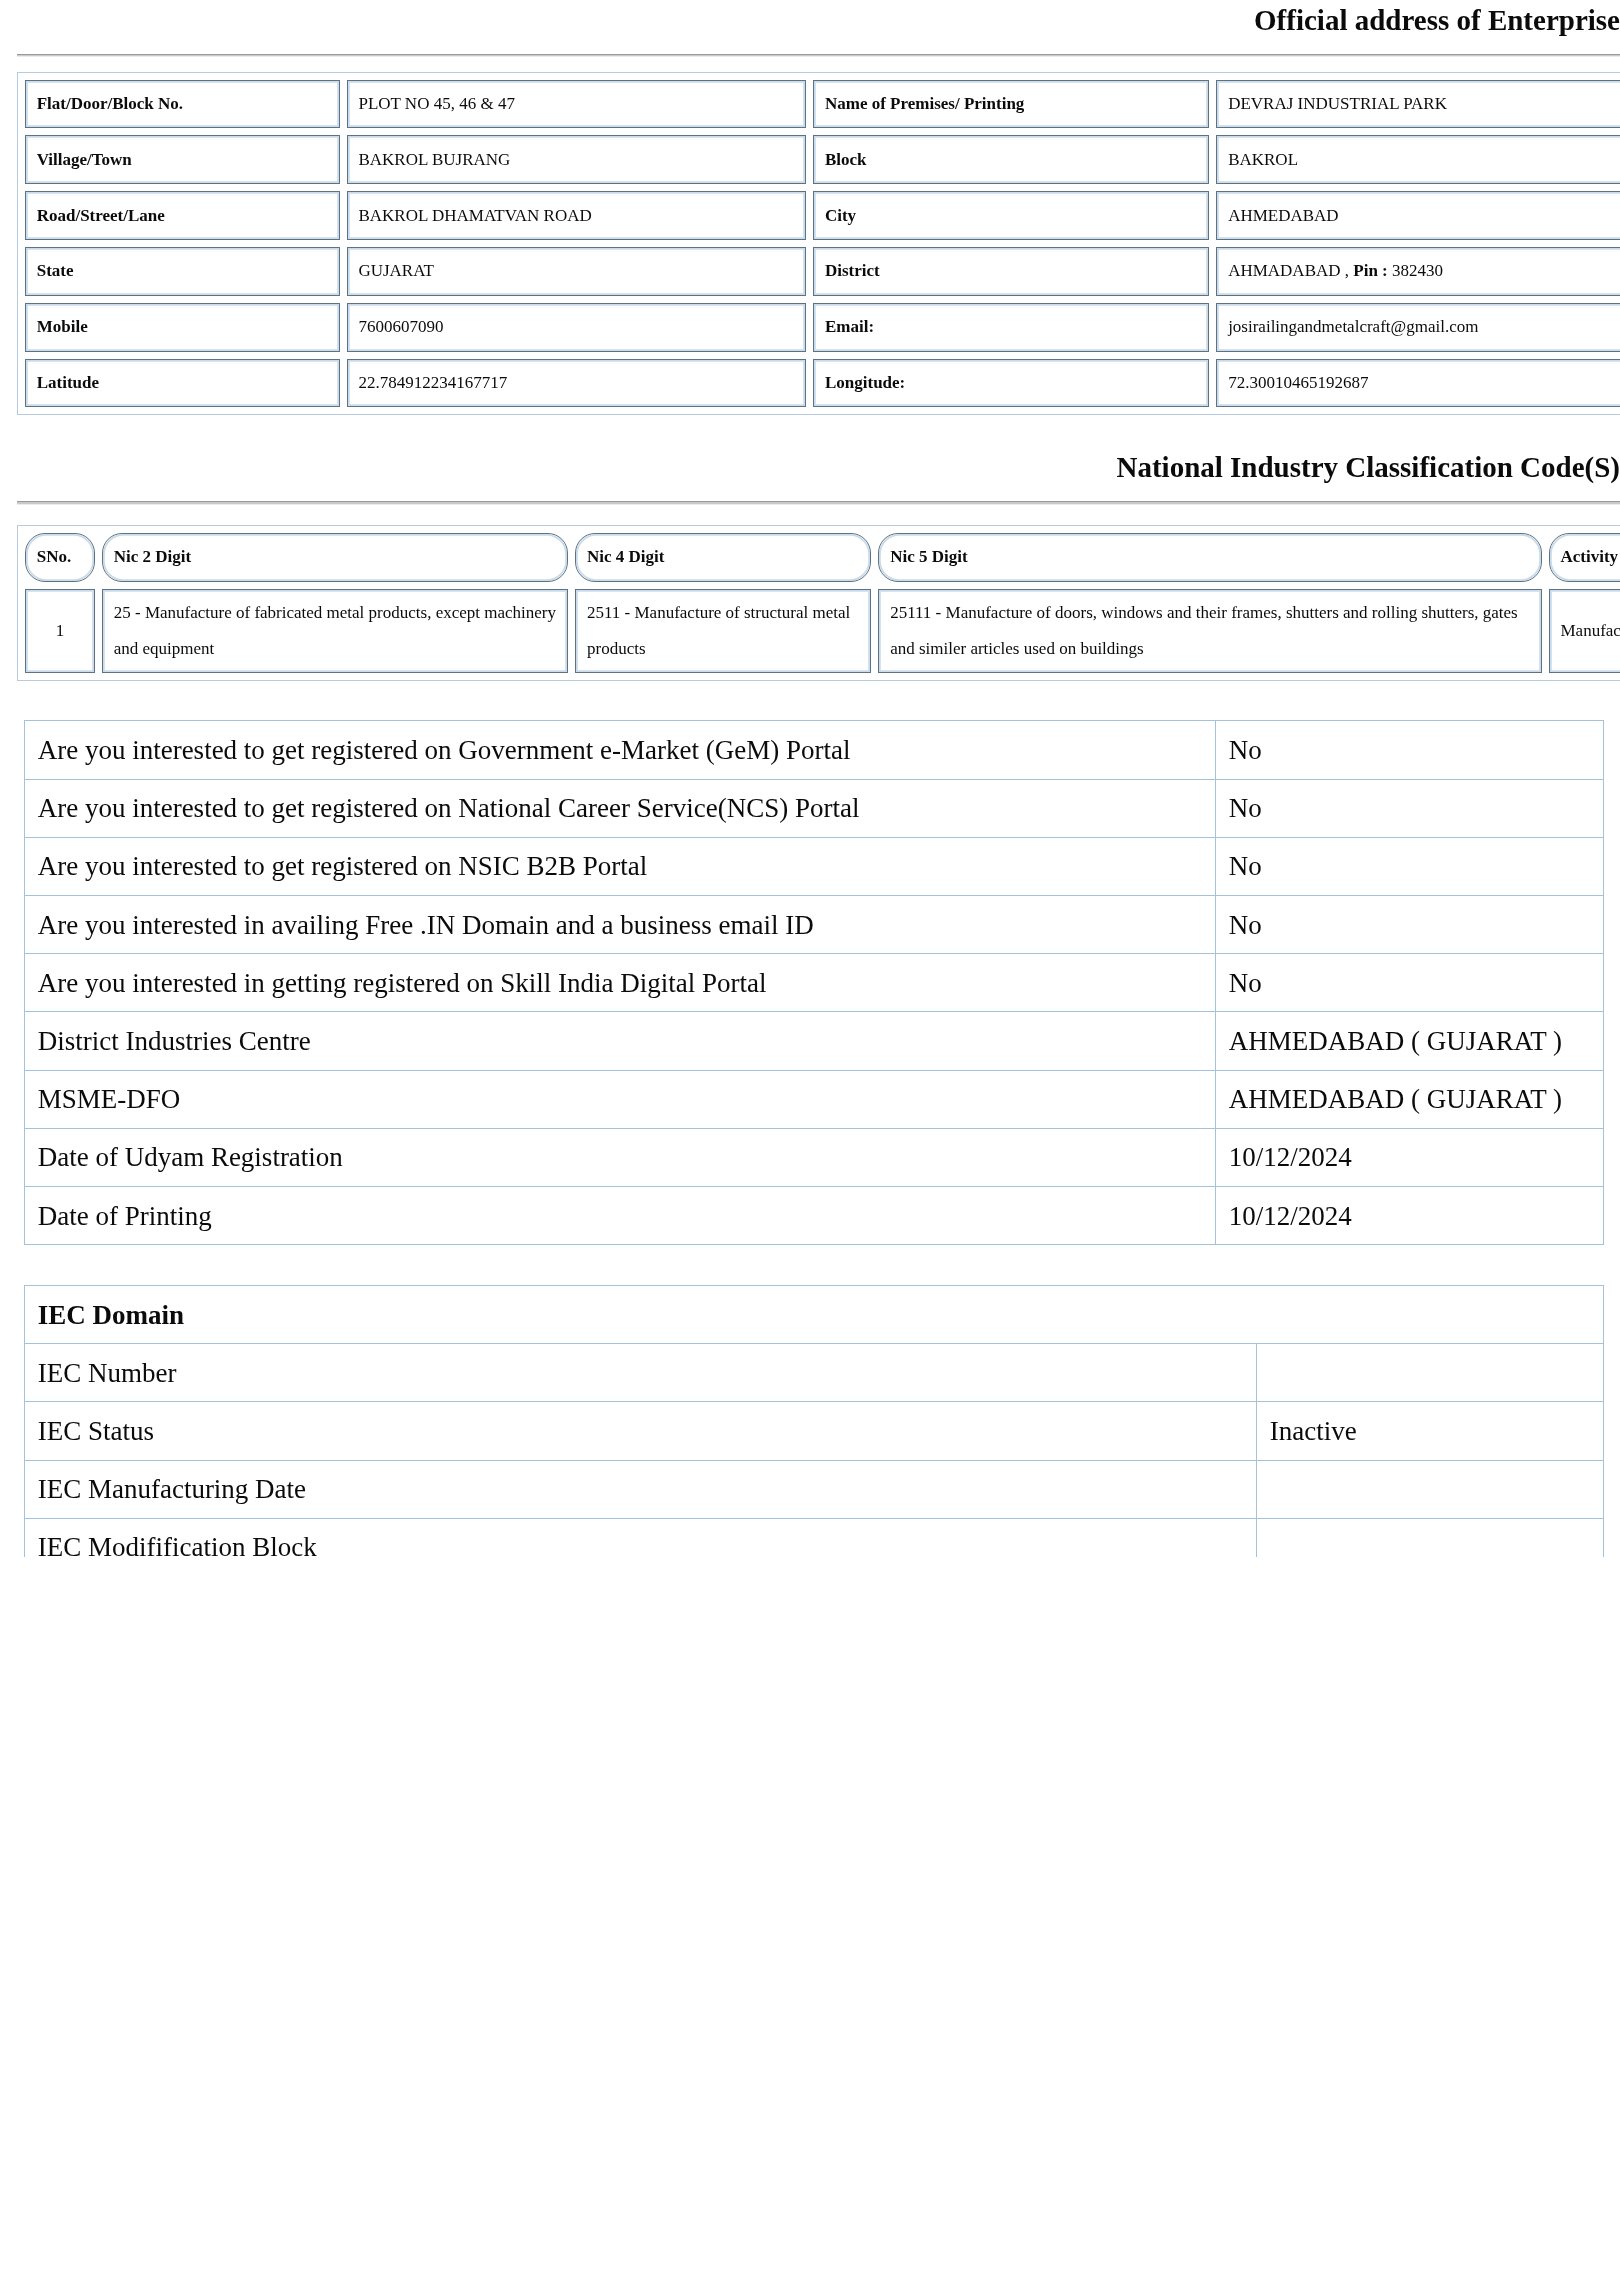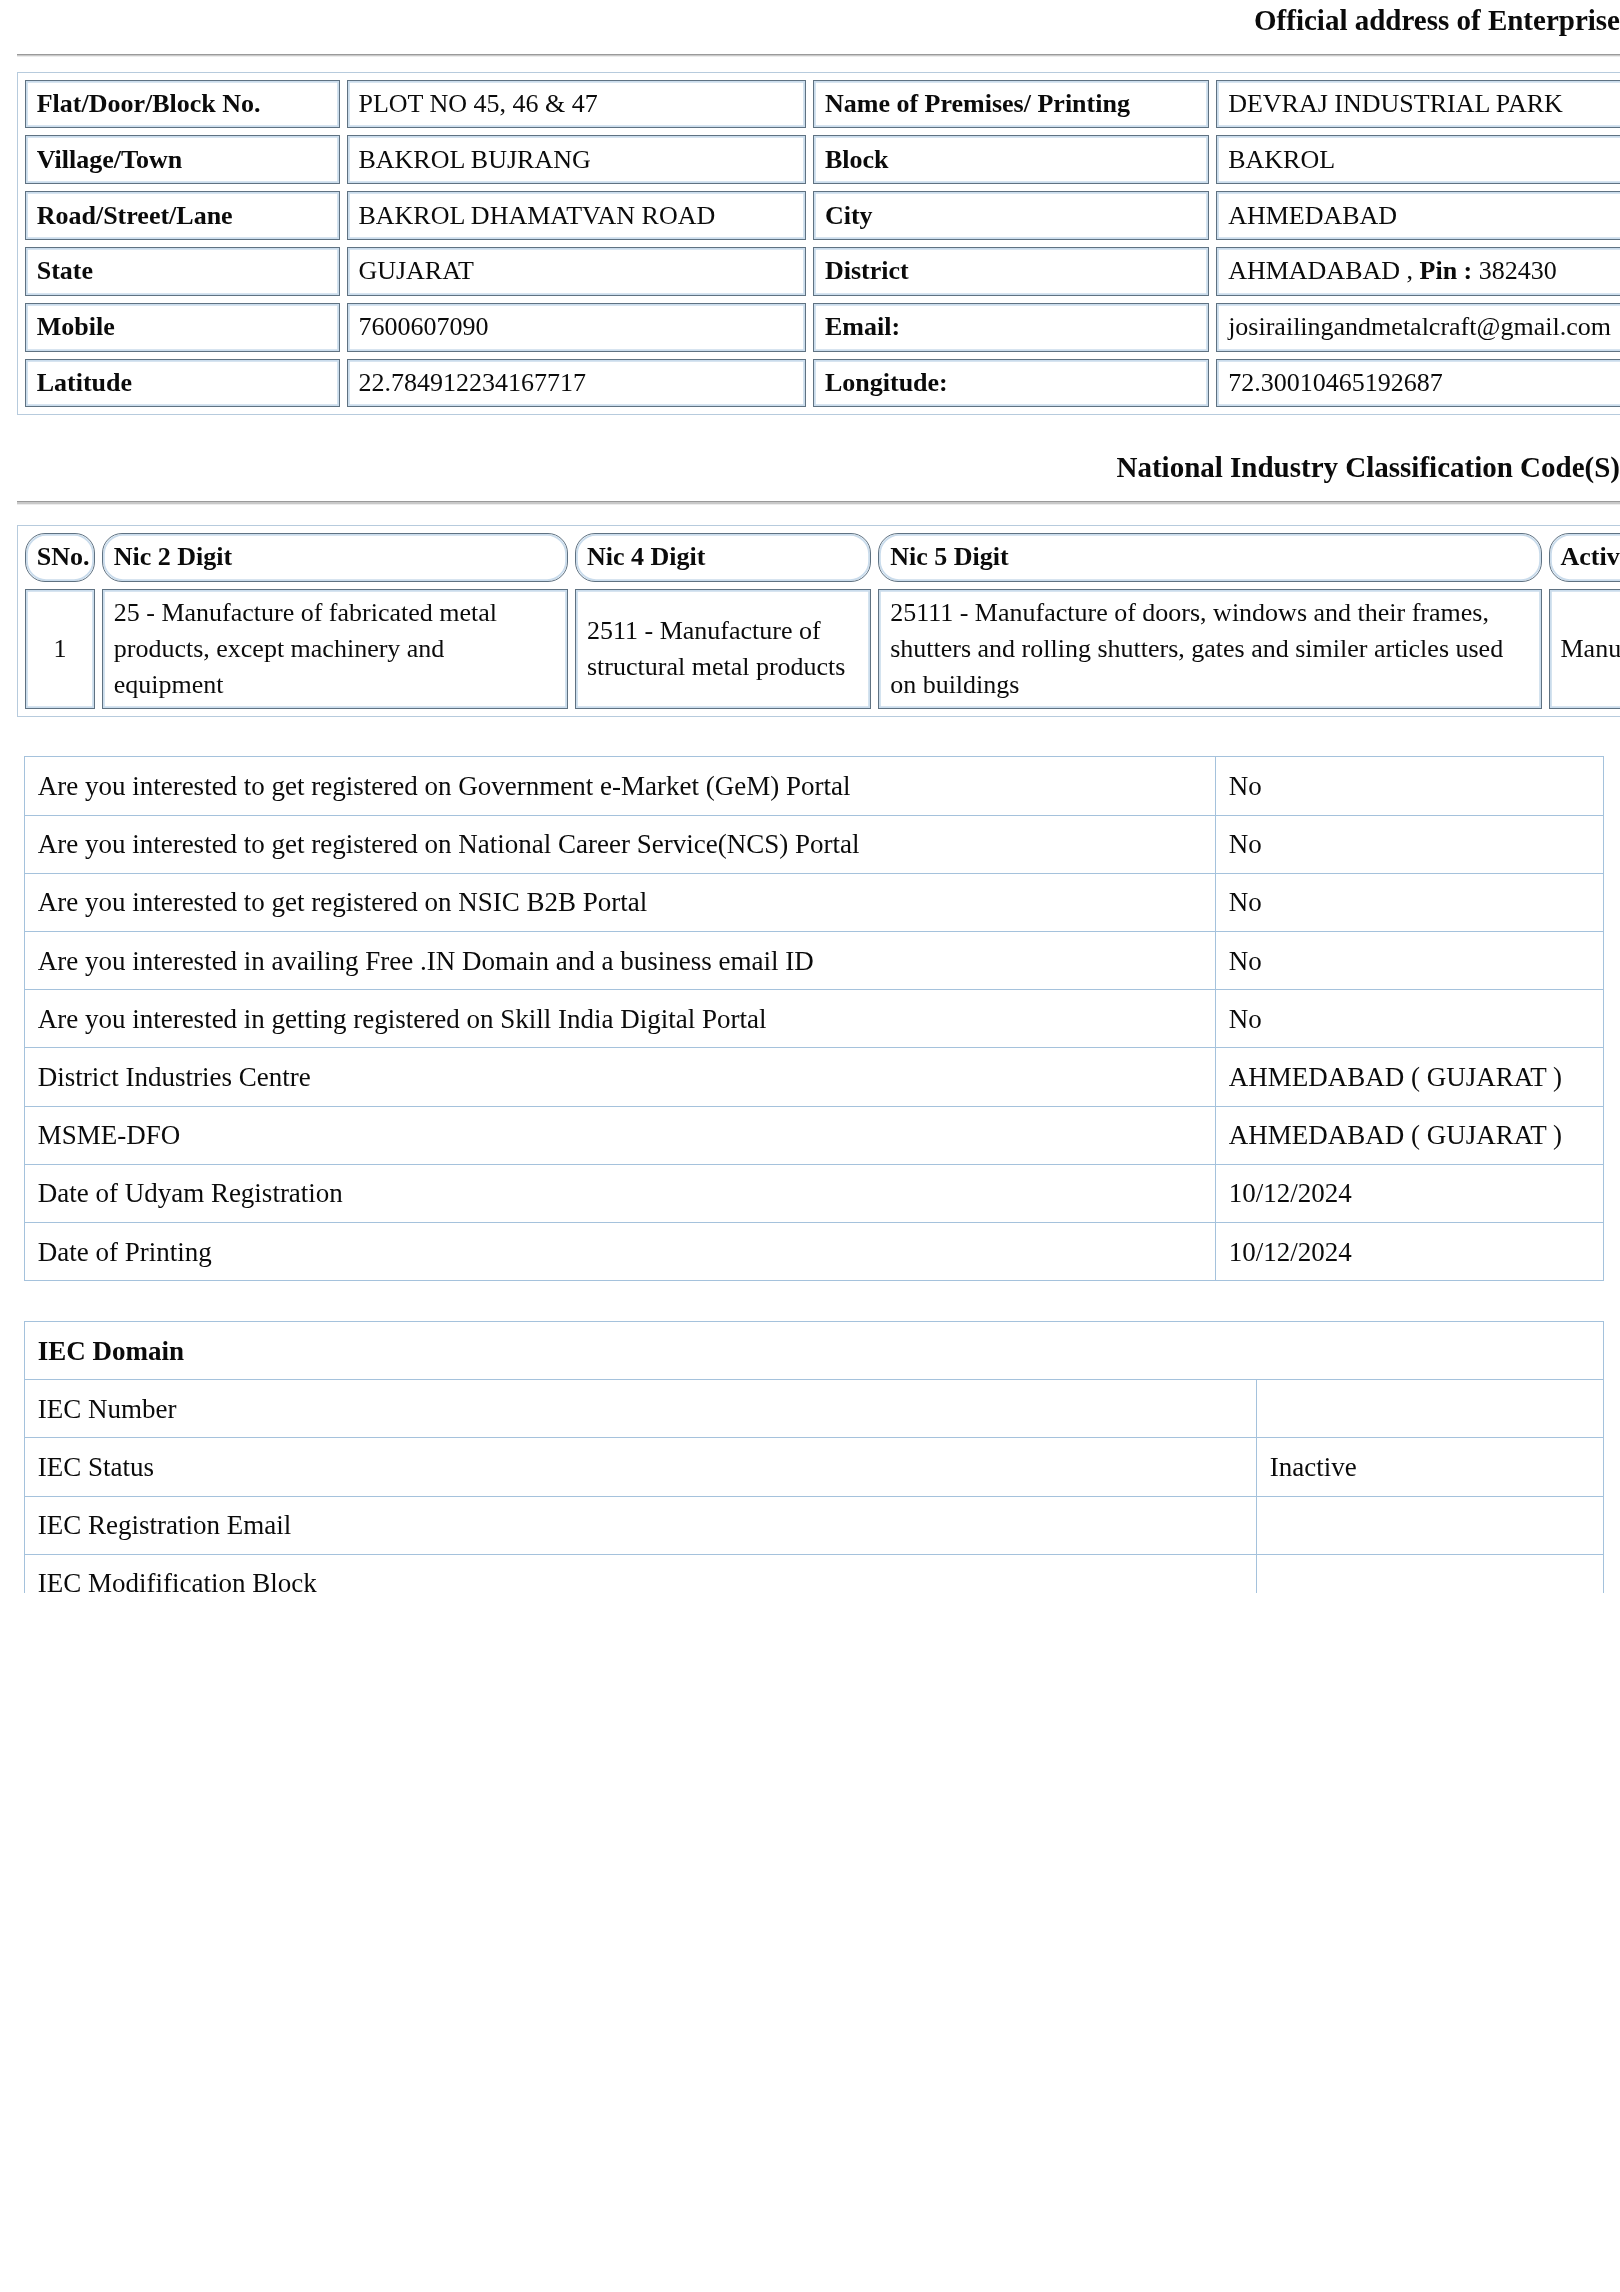--- a/index.html
+++ b/index.html
@@ -30,21 +30,21 @@
     border-collapse: separate;
     border-spacing: 7.2px;
     table-layout: fixed;
     border: 1.8px solid #b7cbdd;
     margin-top: 14.3px;
   }
   table.boxtable td, table.boxtable th {
     border: 1.8px solid #5f7282;
     box-shadow: inset 0 0 0 1.8px #cadcec;
     padding: 5.4px 10.7px;
-    font-size: 26px; line-height: 36px;
+    font-size: 17px; line-height: 36px;
     vertical-align: middle;
     text-align: left;
     background: #fff;
     overflow: hidden;
   }
   table.boxtable th { font-weight: bold; border-radius: 20px; }
   td.lbl { font-weight: bold; }
   .b { font-weight: bold; }
 
   table.address { width: 1847px; }
@@ -221,21 +221,21 @@
       </tr>
       <tr>
         <td>IEC Number</td>
         <td></td>
       </tr>
       <tr>
         <td>IEC Status</td>
         <td>Inactive</td>
       </tr>
       <tr>
-        <td>IEC Registration Email</td>
+        <td>IEC Manufacturing Date</td>
         <td></td>
       </tr>
       <tr>
         <td>IEC Modifification Block</td>
         <td></td>
       </tr>
     </tbody>
       </table>
   </div>
 

